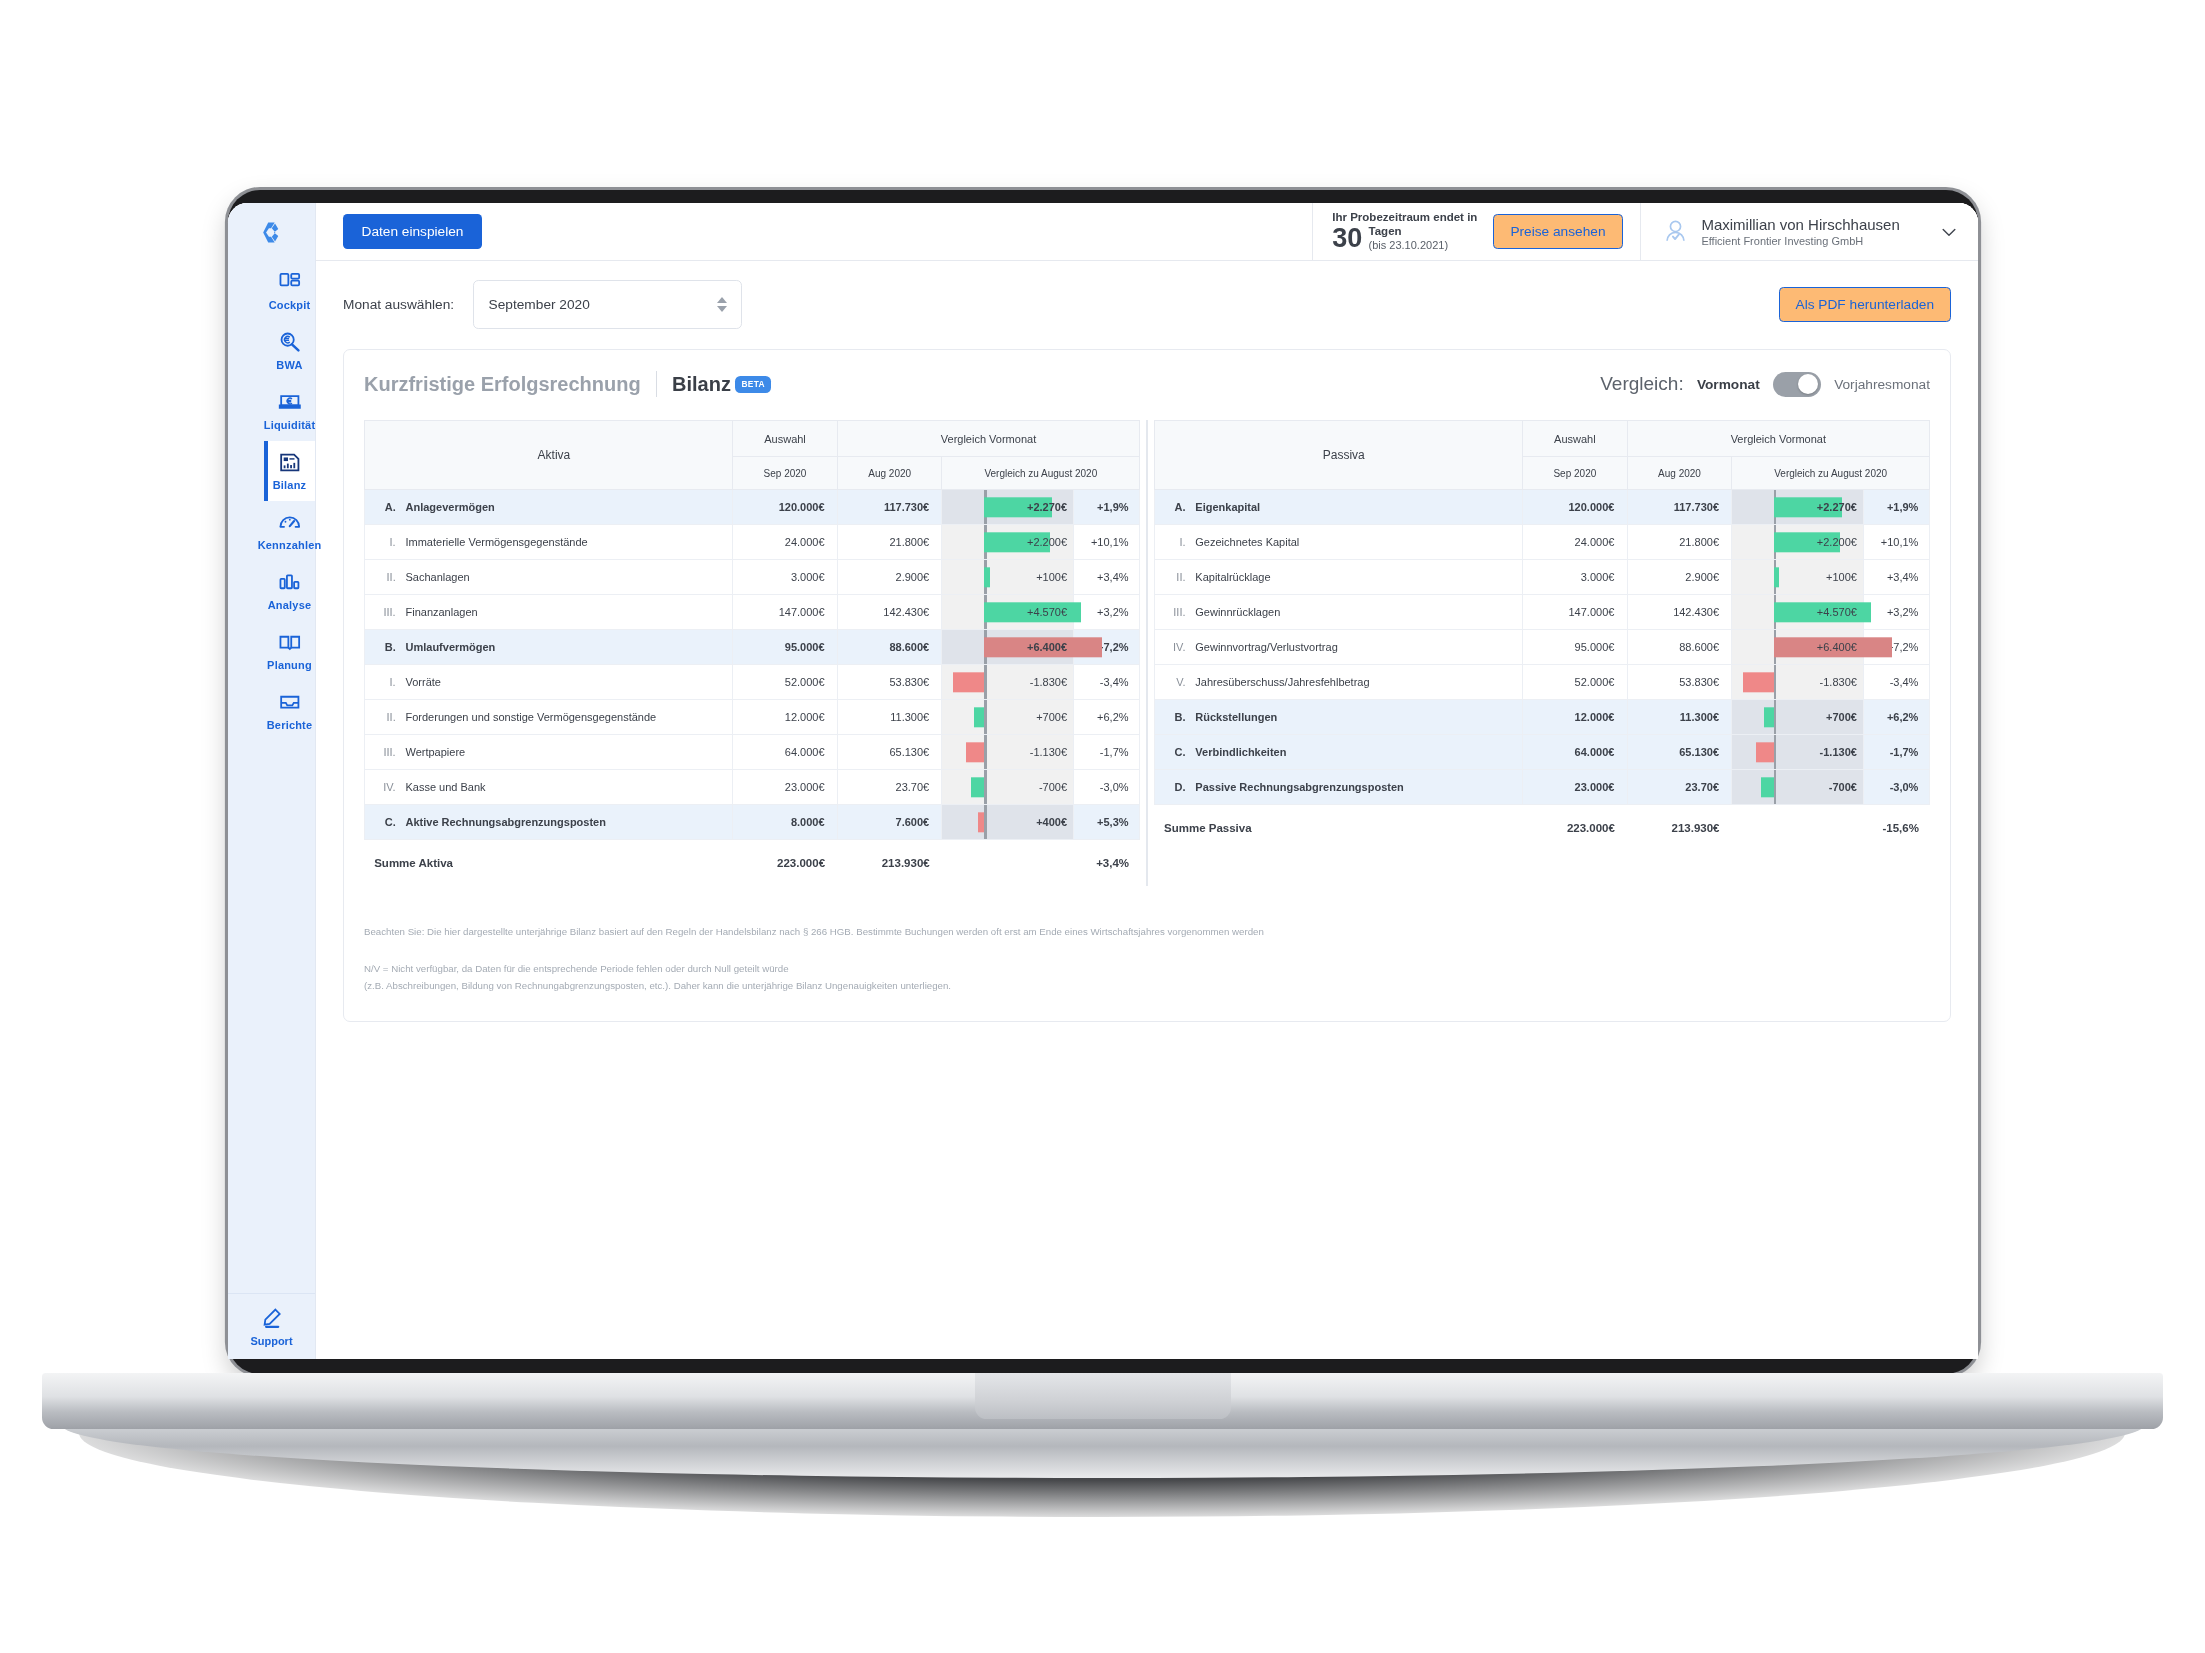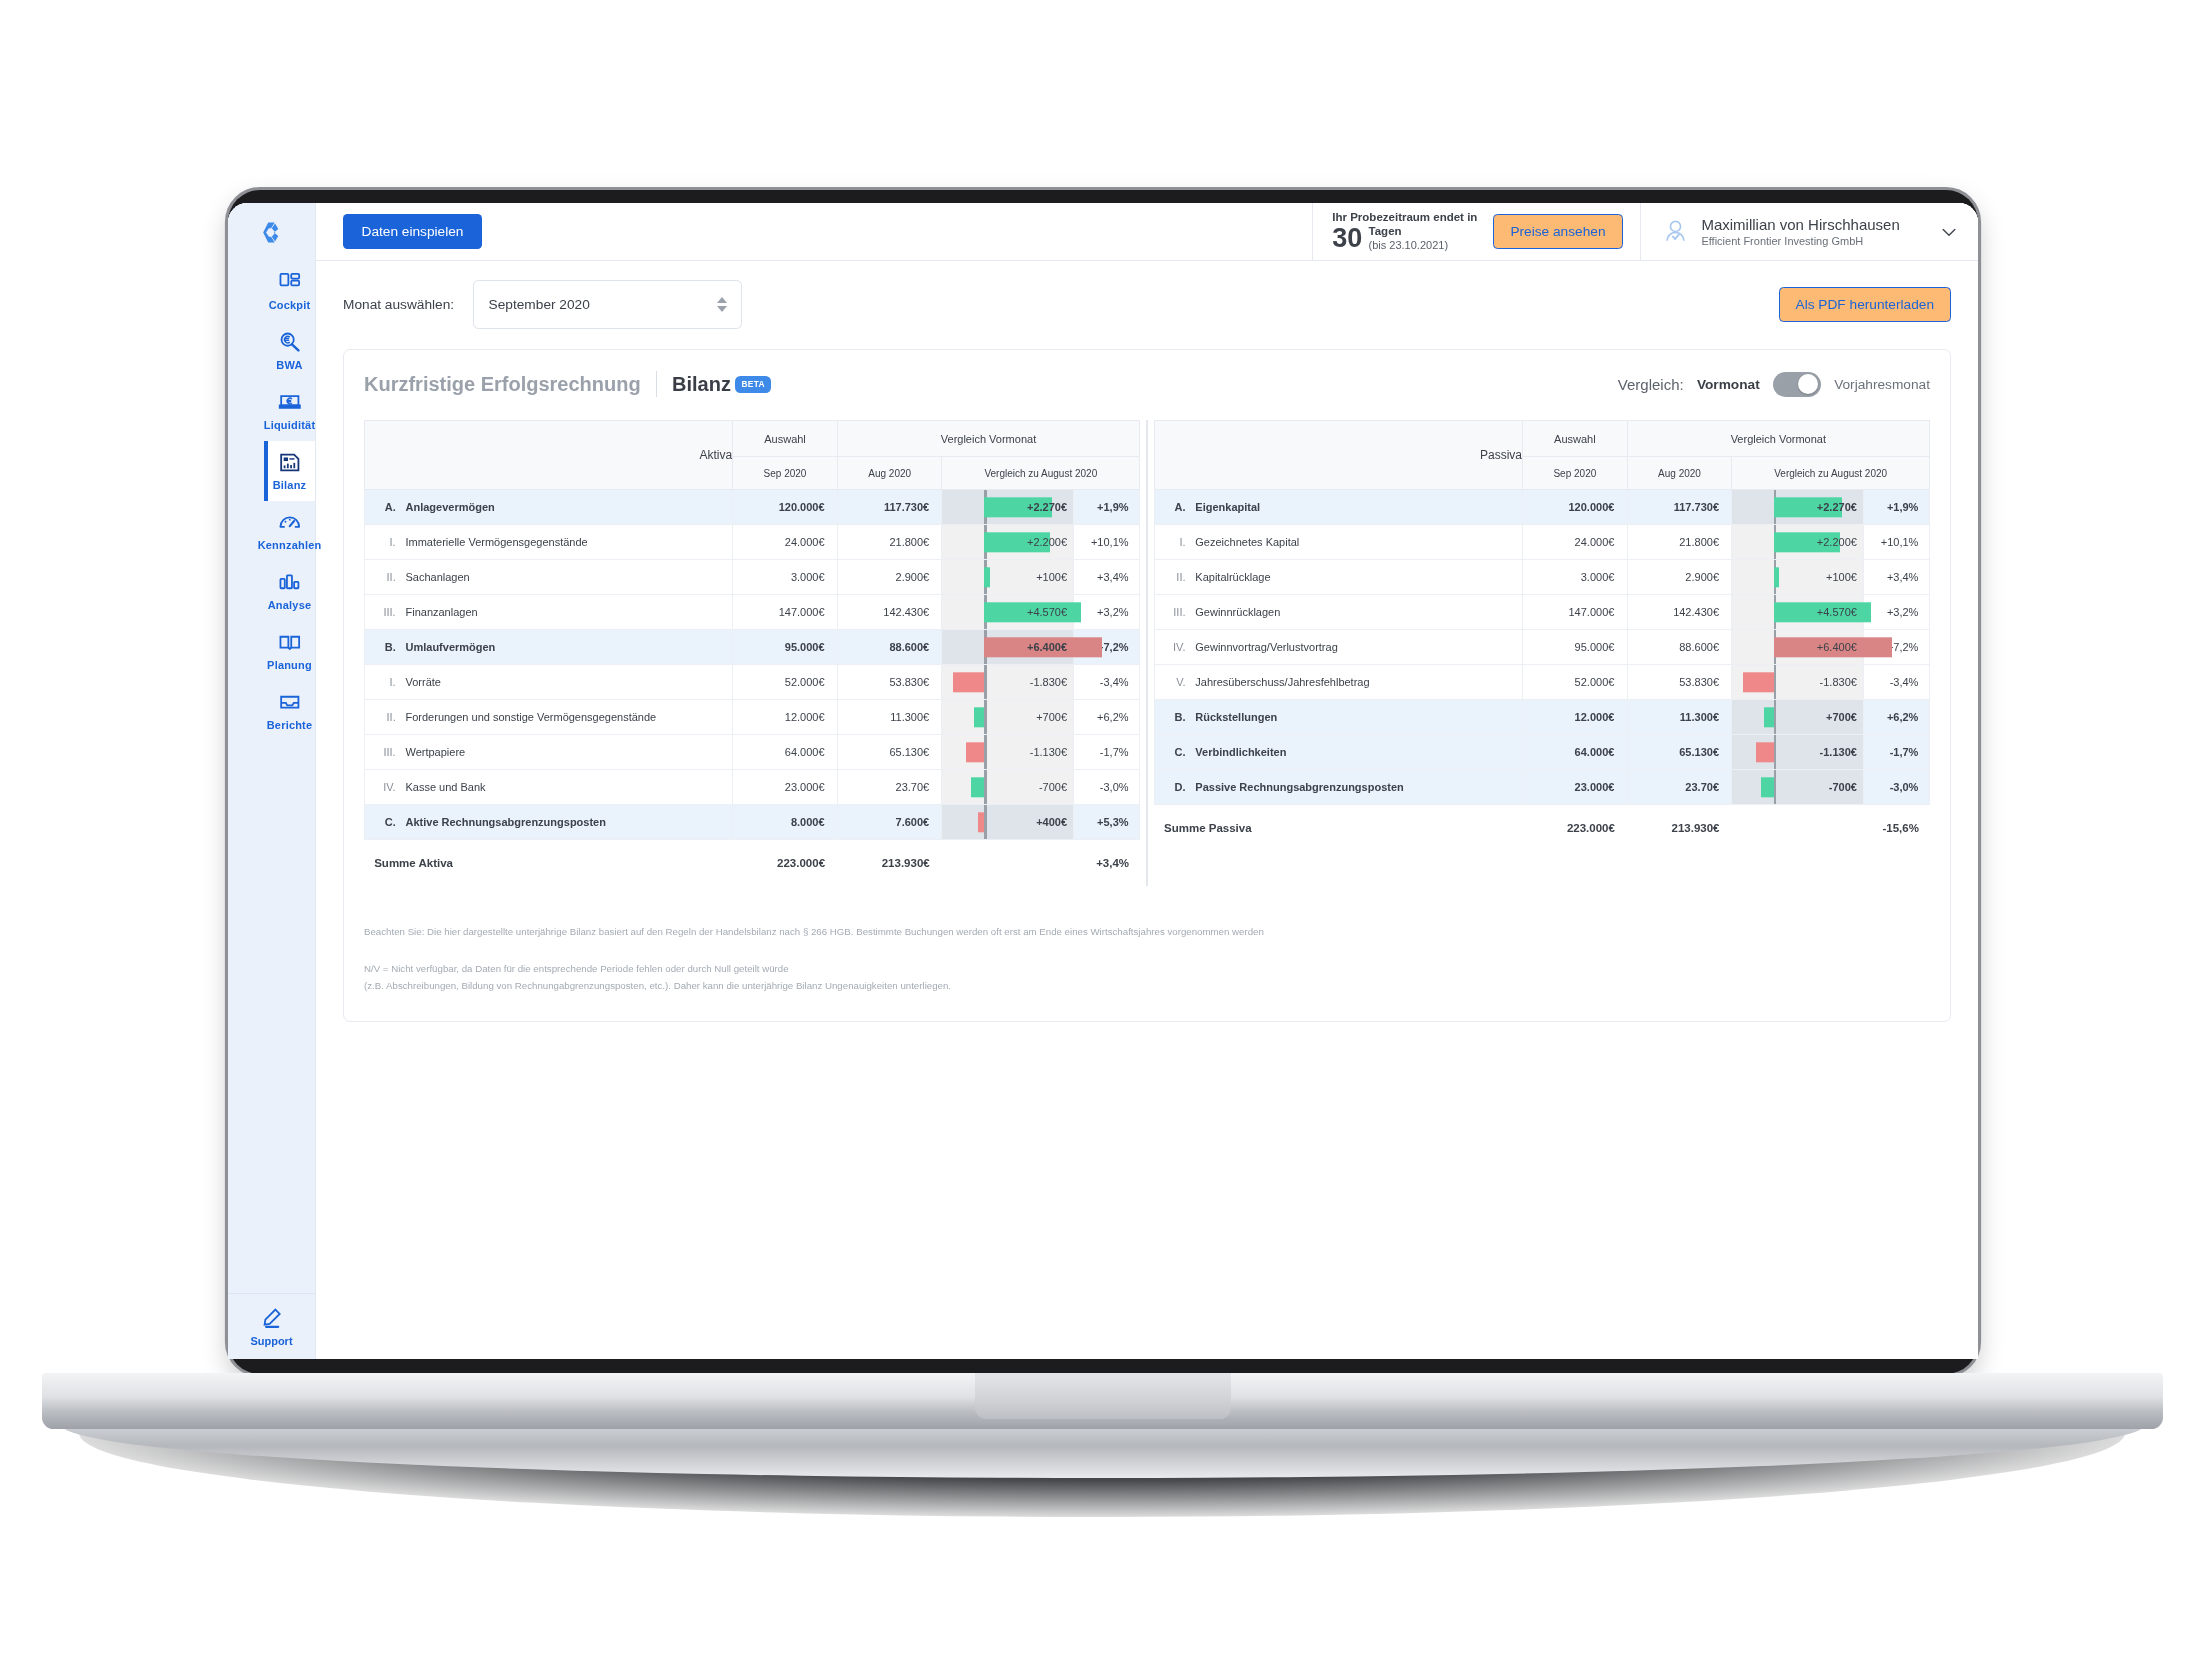--- a/index.html
+++ b/index.html
@@ -165,21 +165,21 @@
   .tabs { display:flex; align-items:center; gap:15px; }
   .tab { font-size:20px; font-weight:700; color:#9aa1ab; cursor:pointer; white-space:nowrap; }
   .tab-div { width:1.3px; height:26.5px; background:#d9dde4; }
   .tab.active { color:#3a3f47; }
   .badge {
     background:#3d8ae8; color:#fff; font-size:8.4px; font-weight:700; letter-spacing:0.3px;
     border-radius:5.3px; padding:3.5px 6.2px; margin-left:4.4px; vertical-align:middle;
   }
   .tab-wrap { display:flex; align-items:center; }
   .cmp { display:flex; align-items:center; gap:13.2px; }
-  .cmp-label { font-size:15px; color:#5c626b; }
+  .cmp-label { font-size:19px; color:#5c626b; }
   .cmp-opt { font-size:13.7px; color:#6b717a; white-space:nowrap; }
   .cmp-opt.sel { color:#3a3f47; font-weight:700; }
   .toggle {
     width:48px; height:25px; border-radius:13.2px; background:#9aa0a8; position:relative; cursor:pointer;
   }
   .toggle .knob {
     position:absolute; top:2.2px; right:2.6px; width:20px; height:20px; border-radius:50%;
     background:#fff; box-shadow:0 0.9px 2.2px rgba(0,0,0,.22);
   }
 
@@ -191,21 +191,21 @@
   table.bt { width:100%; border-collapse:collapse; table-layout:fixed; }
   table.bt col.c-name { width:47.5%; }
   table.bt col.c-sel  { width:13.5%; }
   table.bt col.c-prev { width:13.5%; }
   table.bt col.c-bar  { width:17%; }
   table.bt col.c-pct  { width:8.5%; }
 
   .bt thead th { background:#f7f9fb; border:0.9px solid #e7eaf0; font-weight:400; }
   .hrow1 th { height:36px; }
   .hrow2 th { height:33px; }
-  .th-side { font-size:12px; color:#3c414a; text-align:right; padding-left:10.6px; vertical-align:middle; }
+  .th-side { font-size:12px; color:#3c414a; text-align:center; padding-left:10.6px; vertical-align:middle; }
   .th-grp { font-size:11px; color:#3c414a; text-align:center; }
   .th-sub { font-size:10px; color:#3c414a; text-align:center; font-weight:700; }
   .th-cmp { font-size:10px; color:#3c414a; text-align:center; font-weight:700; }
 
   .bt tbody td { border:0.9px solid #eceff4; font-size:11px; color:#3c414a; height:34px; }
   .bt tbody tr.group td { background:#eaf2fb; font-weight:700; }
   .bt tbody tr.group td.barcell { background:#dfe3ea; }
   .bt tbody tr.item td.barcell { background:#f1f1f1; }
   .bt tbody tr.group td.pct { background:#eaf2fb; font-weight:700;margin-left:12px; }
 

